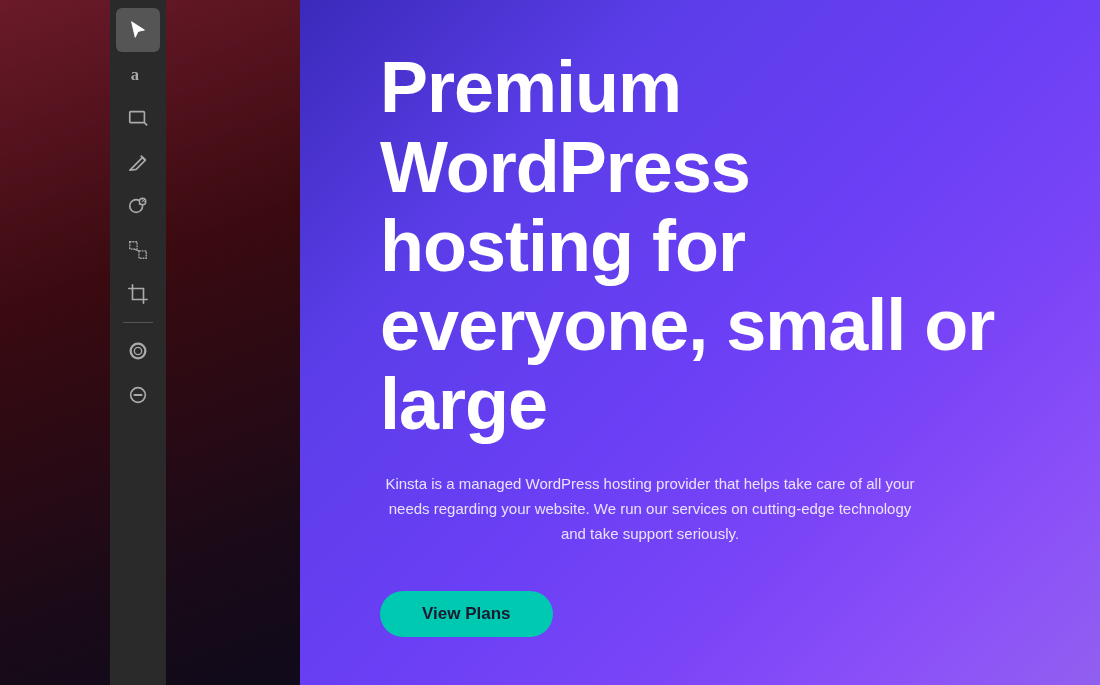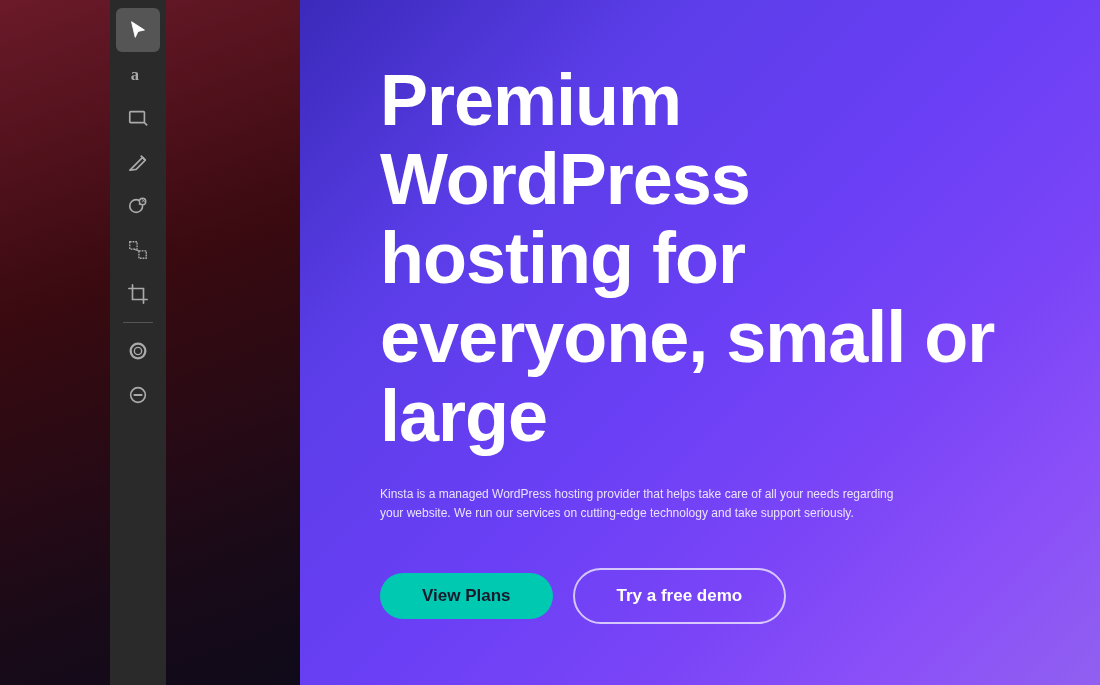--- a/index.html
+++ b/index.html
@@ -78,25 +78,26 @@
     .headline {
       font-size: 72px;
       font-weight: 800;
       color: #ffffff;
       line-height: 1.1;
       letter-spacing: -1px;
       margin-bottom: 28px;
     }
 
     .subheadline {
-      font-size: 12px;
+      font-size: 15px;
       color: rgba(255, 255, 255, 0.85);
       line-height: 1.65;
       margin-bottom: 44px;
       max-width: 540px;
+      text-align: center;
     }
 
     .cta-buttons {
       display: flex;
       gap: 20px;
       align-items: center;
     }
 
     .btn-primary {
       background: #00c9b1;
@@ -204,16 +205,15 @@
 
   </div>
 </div>
 
 <div class="main-content">
   <div class="content-text">
     <h1 class="headline">Premium WordPress hosting for everyone, small or large</h1>
     <p class="subheadline">Kinsta is a managed WordPress hosting provider that helps take care of all your needs regarding your website. We run our services on cutting-edge technology and take support seriously.</p>
     <div class="cta-buttons">
       <button class="btn-primary">View Plans</button>
-      <button class="btn-secondary">Try a free demo</button>
     </div>
   </div>
 </div>
 
 </body></html>

